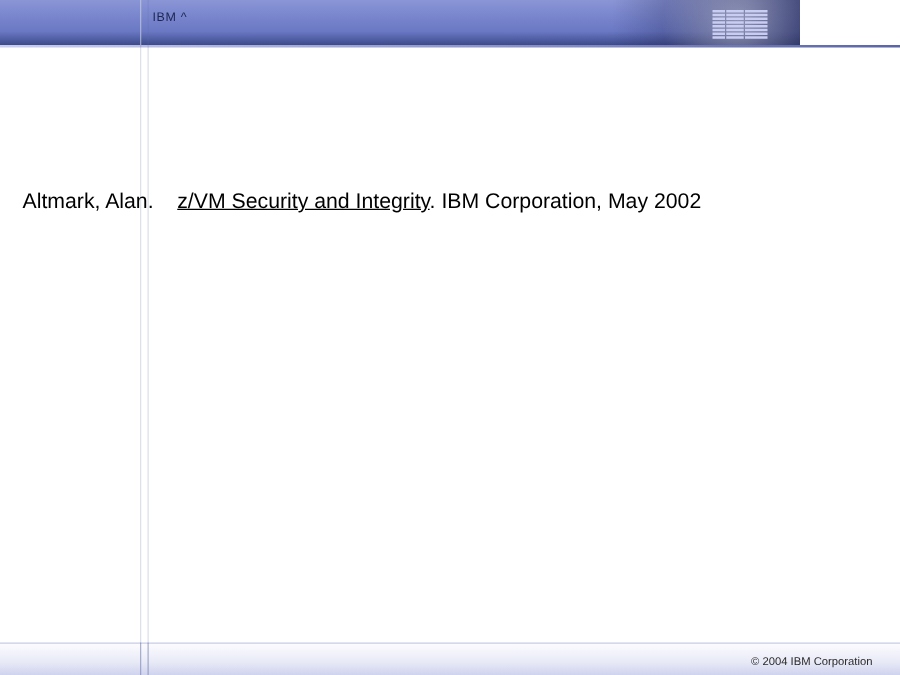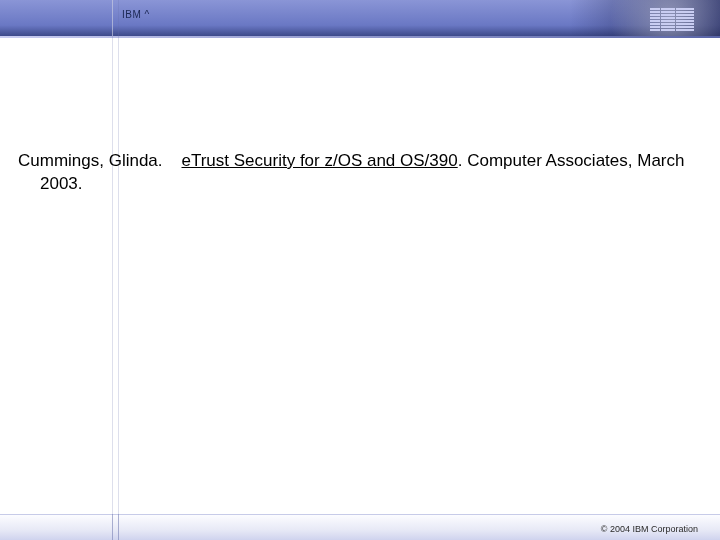--- a/index.html
+++ b/index.html
@@ -2,21 +2,21 @@
 <html><head>
 <meta charset="utf-8">
 <style>
   * { margin: 0; padding: 0; box-sizing: border-box; }
   html, body { width: 720px; height: 540px; overflow: hidden; font-family: Arial, Helvetica, sans-serif; background: #fff; }
 
   .slide { width: 720px; height: 540px; position: relative; }
 
   
   .header {
-    position: absolute; left: 0; top: 0; width: 720px; height: 36px;
+    position: absolute; left: 0; top: 0; width: 640px; height: 36px;
     background: linear-gradient(to bottom, #8a95d6 0%, #6a78c4 70%, #3d4a8a 100%);
     padding-left: 30px;
   }
   .header-inner-glow {
     position: absolute; right: 0; top: 0; width: 120px; height: 36px;
     background: radial-gradient(circle at 70px 18px, rgba(255,255,255,0.4), rgba(255,255,255,0) 60px);
   }
   .header-divider {
     position: absolute; top: 0; height: 36px; width: 1px;
     background: rgba(255,255,255,0.55);
@@ -124,28 +124,28 @@
     </div>
   </div>
   <div class="header-underline"></div>
 
   <div class="vline a"></div>
   <div class="vline b"></div>
 
 
   <div class="body">
 
-
     <div class="ref-entry">
       <span class="hang">
-        <span>Cummings, Glinda.</span>
+        <span>Altmark, Alan.</span>
         <span>&nbsp;&nbsp;</span>
-        <span class="ul">eTrust Security for z/OS and OS/390</span><span>.  Computer Associates, March 2003.</span>
+        <span class="ul">z/VM Security and Integrity</span><span>. IBM  Corporation, May 2002</span>
       </span>
     </div>
+
 
 
   </div>
 
   <div class="footer">
     <div class="footer-divider d1"></div>
     <div class="footer-divider d2"></div>
     <span class="copyright">© 2004 IBM Corporation</span>
   </div>
 

